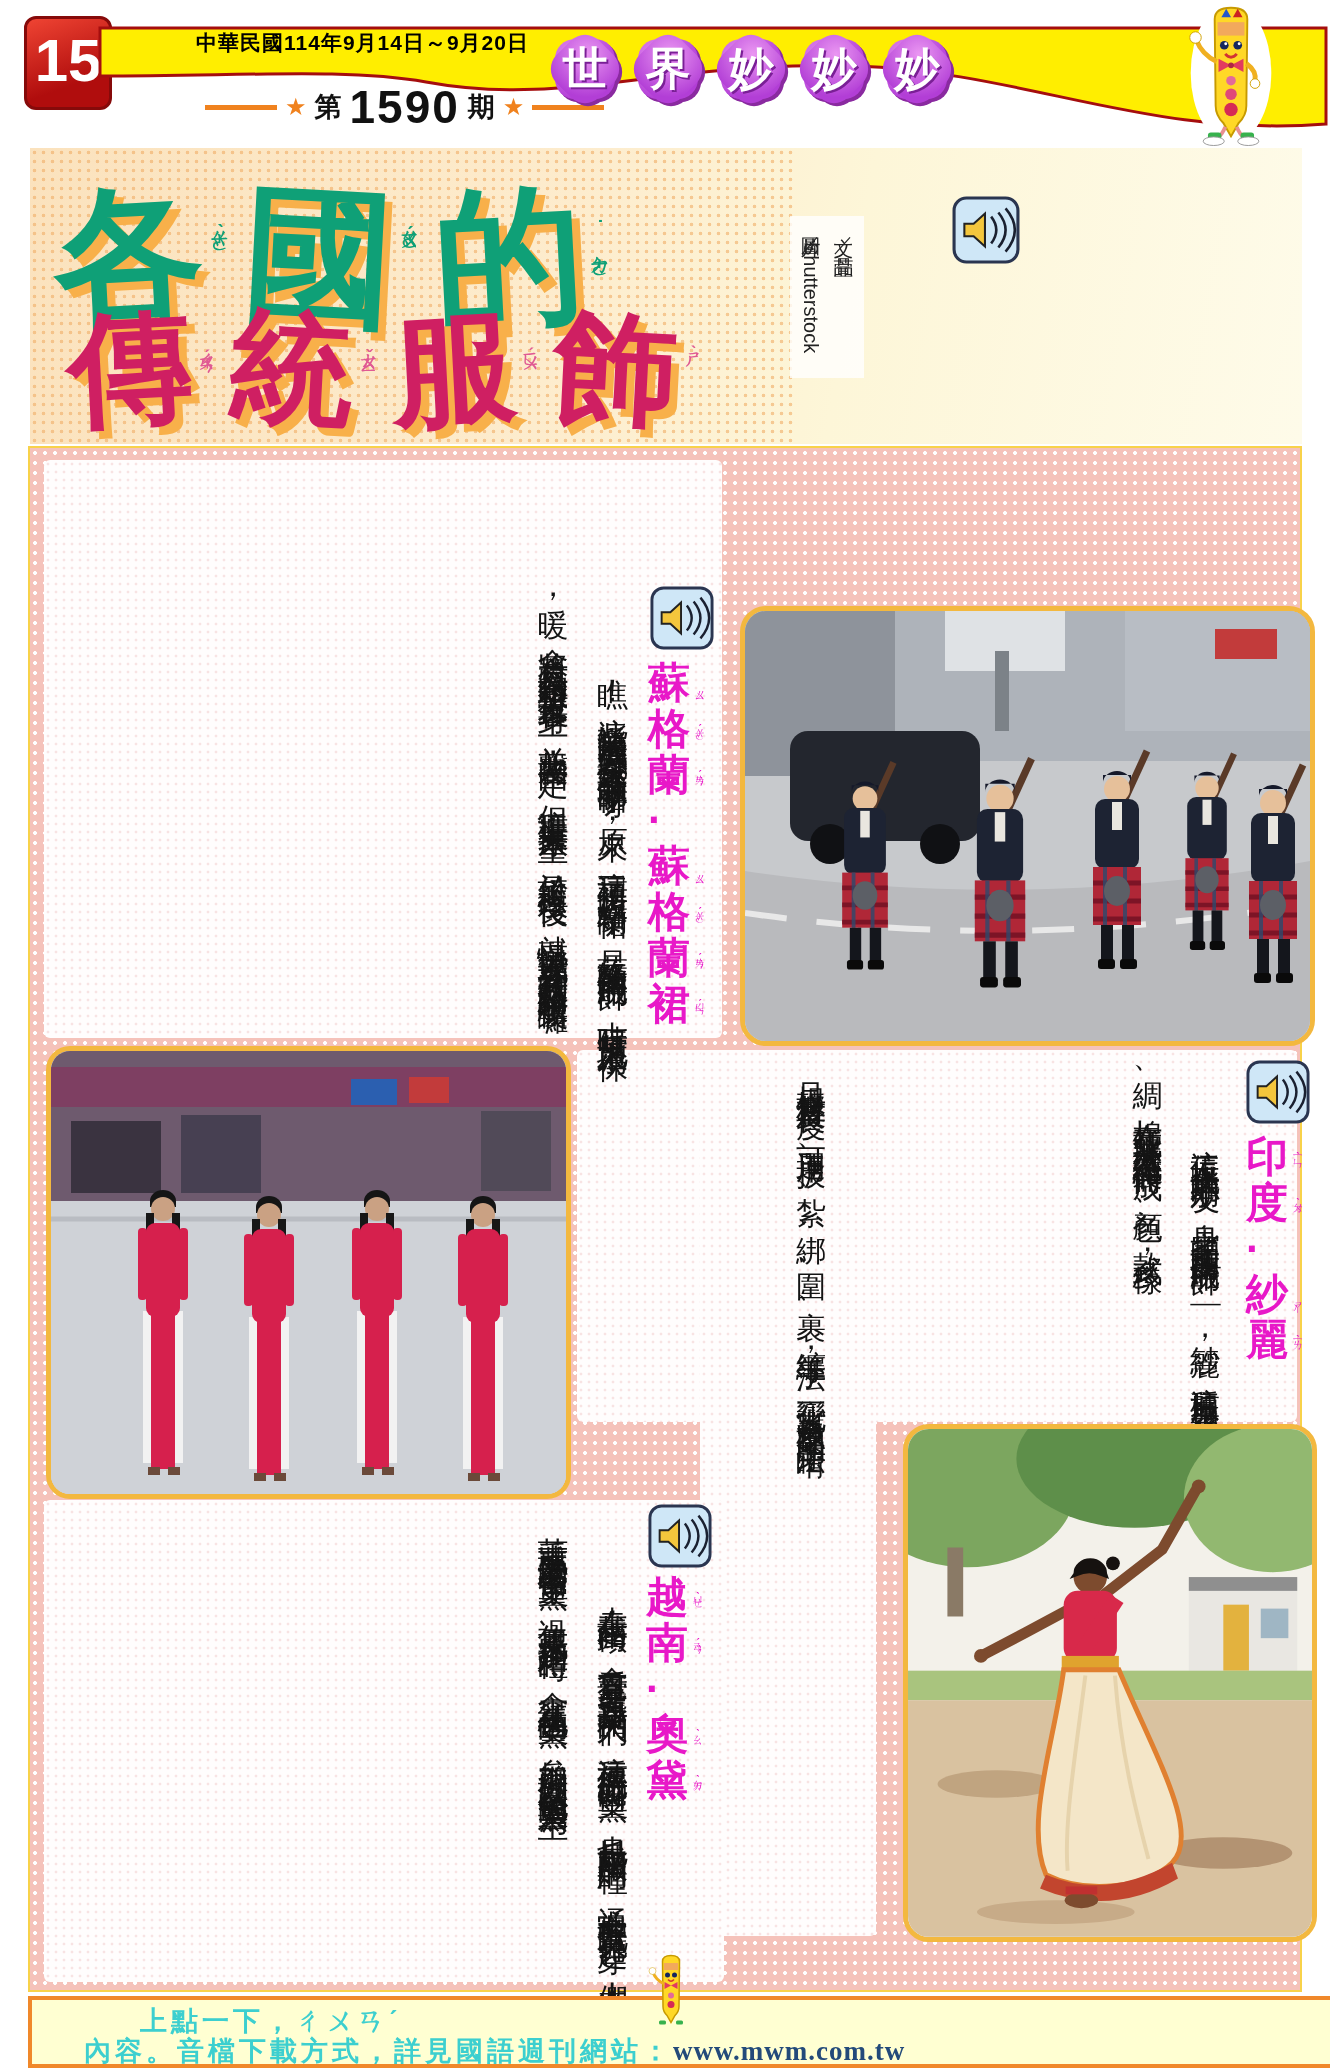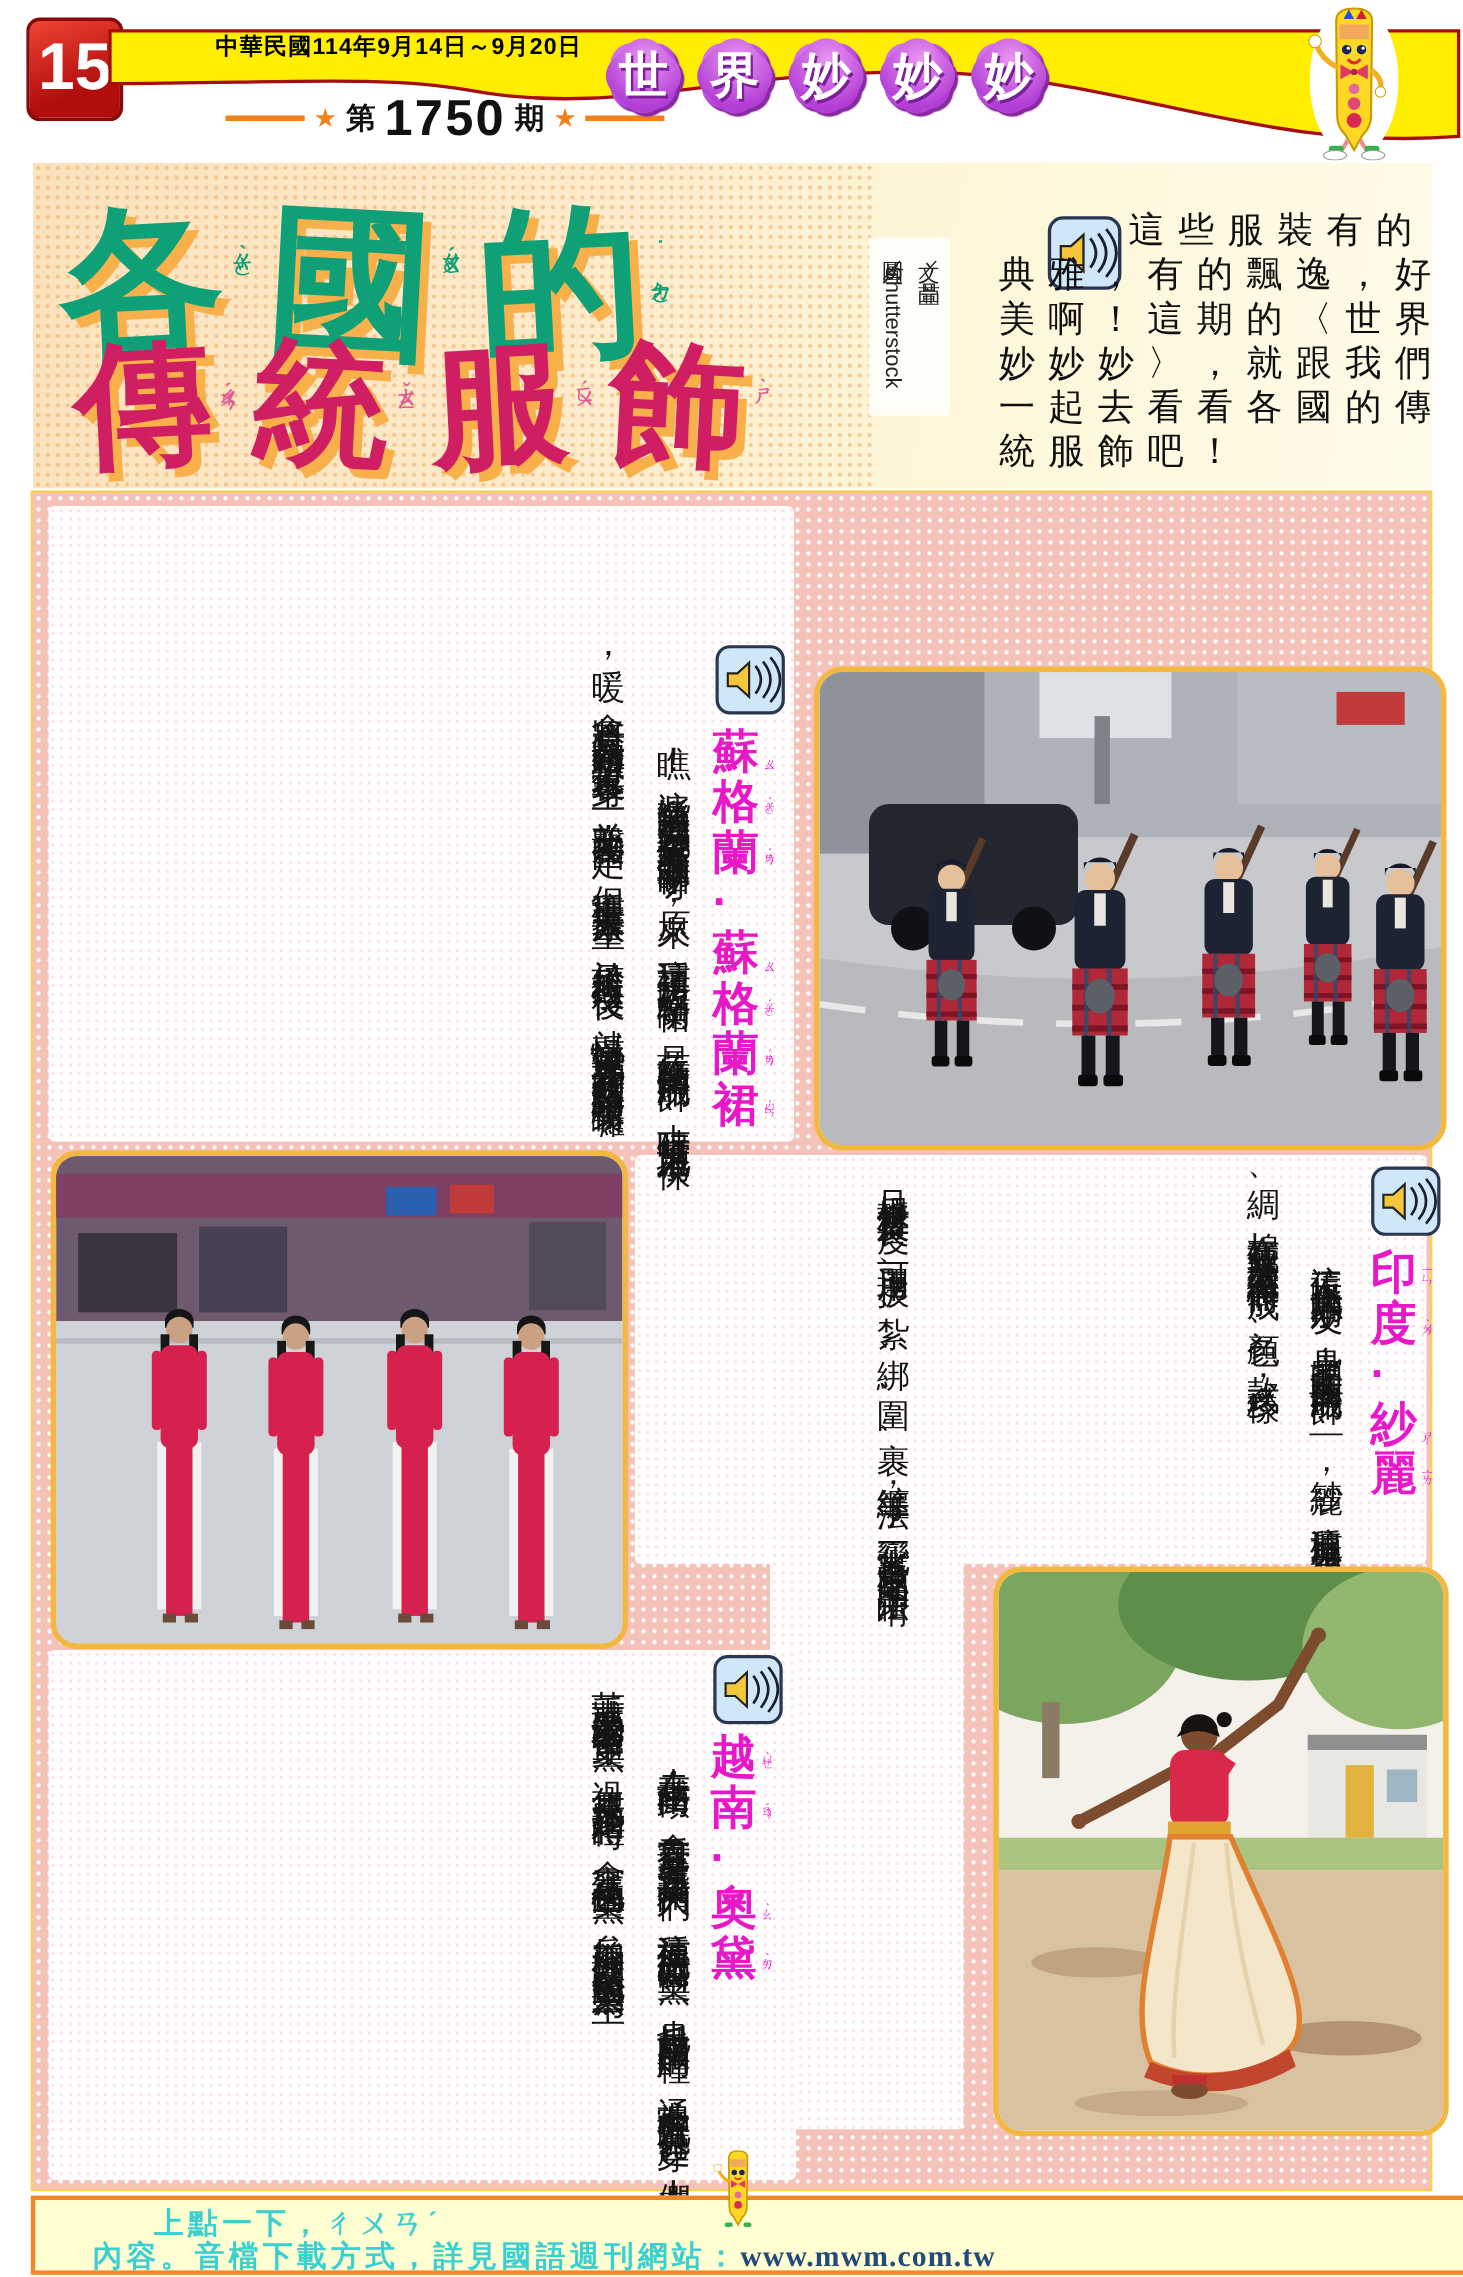--- a/index.html
+++ b/index.html
@@ -77,21 +77,21 @@
   <svg id="bannersvg" width="1234" height="118" viewBox="0 0 1234 118">
     <path d="M4,8 H1230 V104 C1050,118 930,52 760,46 C570,40 470,88 330,62 C250,48 150,56 4,56 Z" fill="#ffee00" stroke="#a50e0e" stroke-width="3"></path>
   </svg>
 
   <div class="dateline">中華民國114年9月14日～9月20日</div>
 
   <div class="issue">
     <span class="hline"></span>
     <span class="star">★</span>
     <span class="t1">第</span>
-    <span class="t2">1750</span>
+    <span class="t2">1590</span>
     <span class="t1">期</span>
     <span class="star">★</span>
     <span class="hline"></span>
   </div>
 
   <div class="masthead">
     <div class="badge">
         <div class="sq"></div>
         <div class="sq r"></div>
         <div class="ch">世</div>
@@ -188,21 +188,20 @@
 
   <div class="spk" style="left:952px;top:196px;">
     <svg width="68" height="68" viewBox="0 0 66 66">
         <rect x="2" y="2" width="62" height="62" rx="12" fill="#cfe7f7" stroke="#2a3550" stroke-width="3"></rect>
     <path d="M12,27 h9 l11,-10 v32 l-11,-10 h-9 z" fill="#f4c63c" stroke="#222" stroke-width="2"></path>
     <path d="M38,20 q10,13 0,26" stroke="#1a2030" stroke-width="2.5" fill="none"></path>
     <path d="M45,16 q14,17 0,34" stroke="#1a2030" stroke-width="2.5" fill="none"></path>
     <path d="M52,12 q18,21 0,42" stroke="#1a2030" stroke-width="2.5" fill="none"></path>
       </svg>
   </div>
-  <div class="intro">這些服裝有的典雅，有的飄逸，好美啊！這期的〈世界妙妙妙〉，就跟我們一起去看看各國的傳統服飾吧！</div>
 
   <div class="frame">
     <div class="wbox" style="left:14px;top:12px;width:678px;height:578px;"></div>
     <div class="wbox" style="left:547px;top:602px;width:720px;height:372px;"></div>
     <div class="wbox" style="left:670px;top:602px;width:176px;height:886px;"></div>
     <div class="wbox" style="left:14px;top:1052px;width:680px;height:482px;"></div>
   </div>
 
   <div class="spk" style="left:650px;top:586px;">
     <svg width="64" height="64" viewBox="0 0 66 66">

